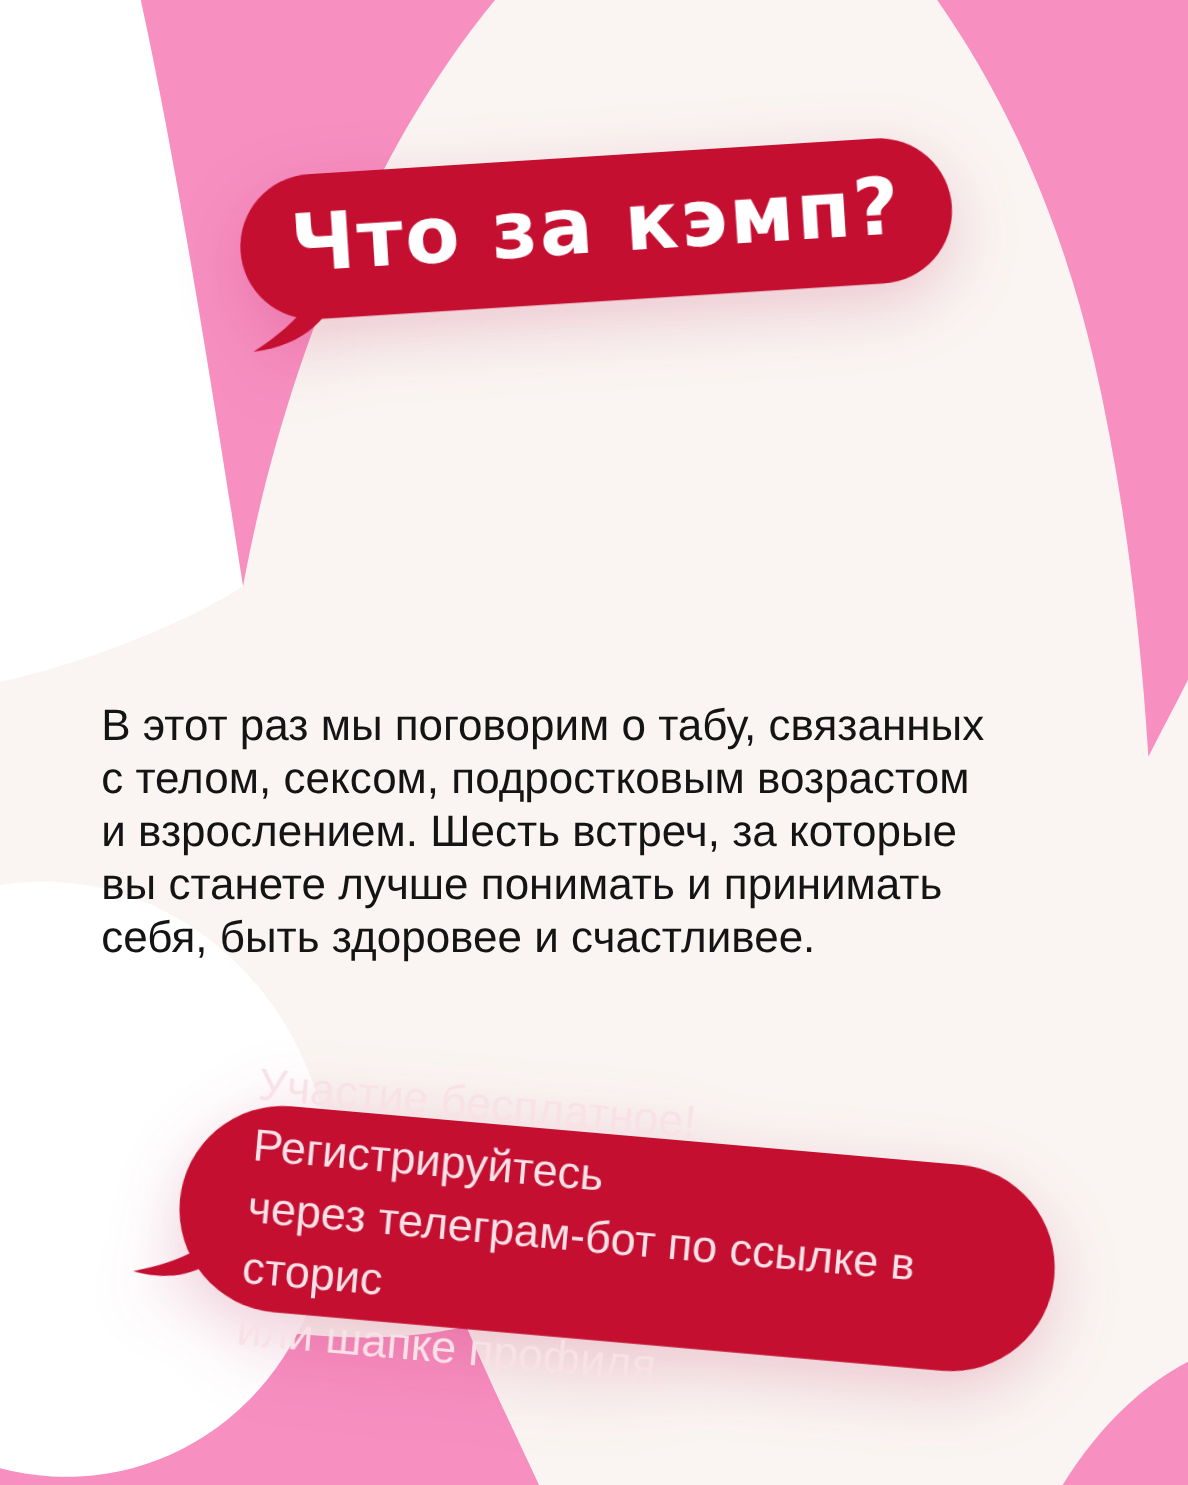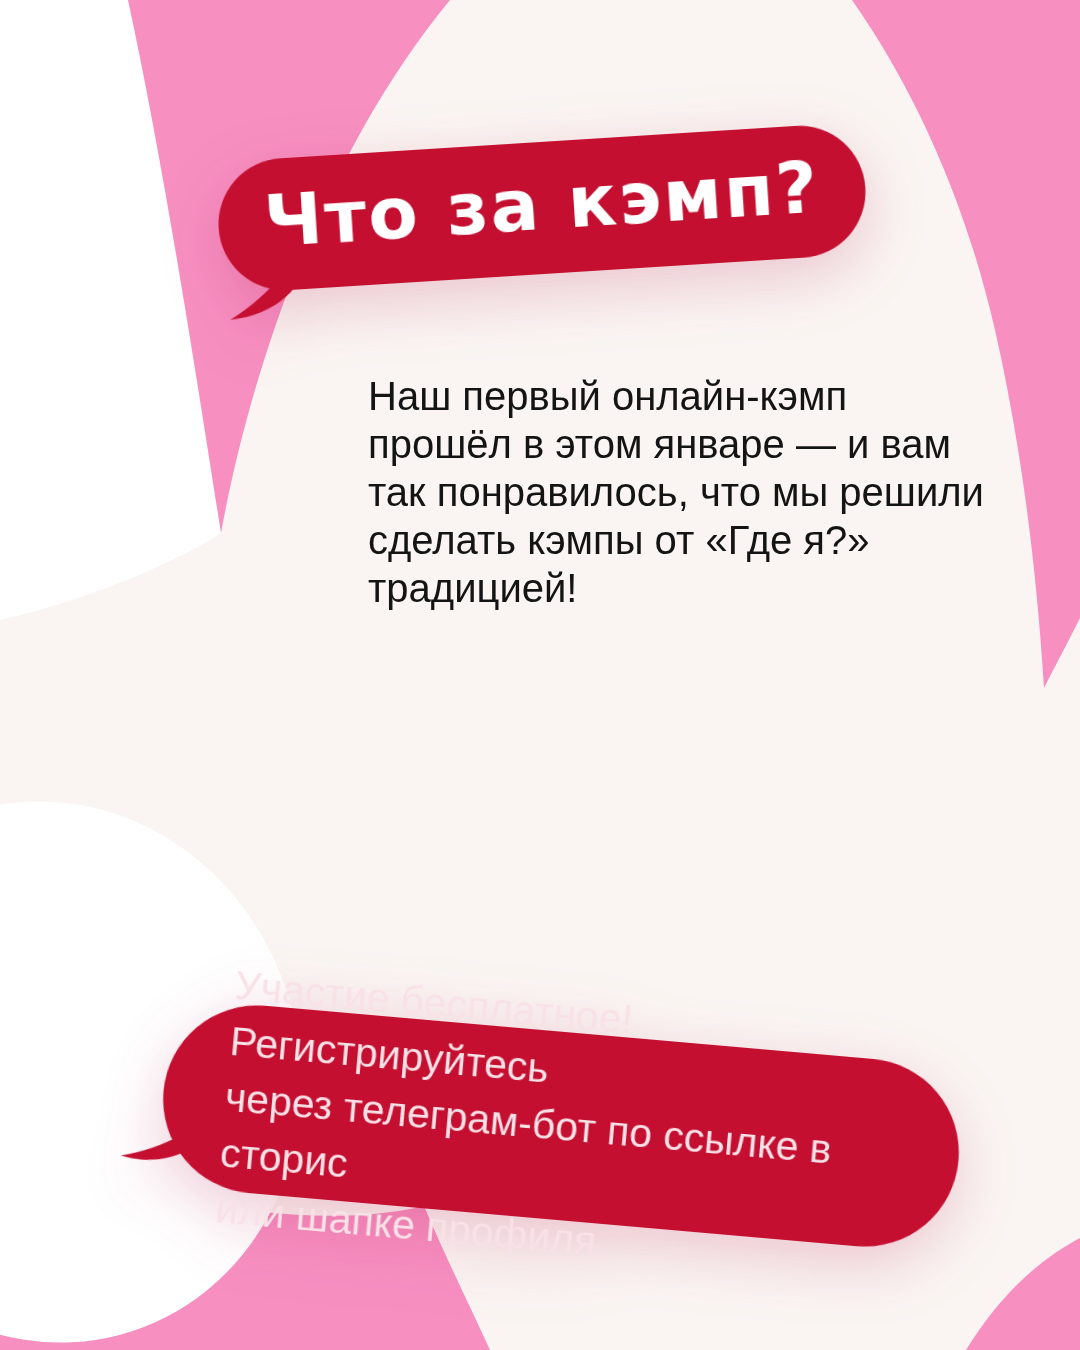--- a/index.html
+++ b/index.html
@@ -74,25 +74,25 @@
     <path class="fill-pink" d="M 1080,1238 C 1042,1258 1002,1292 966,1350 L 1080,1350 Z"></path>
   </svg>
 
   <div class="bubble bubble-top">
     <svg class="tail" viewBox="0 0 86 92" aria-hidden="true">
       <path class="fill-red" d="M 84,0 C 74,34 46,66 2,90 C 48,88 78,62 86,28 Z"></path>
     </svg>
     <div class="title-text">Что за кэмп?</div>
   </div>
 
-  <p class="para para-intro">Наш первый онлайн-кэмп
-прошёл в этом январе — и вам
-так понравилось, что мы решили
-сделать кэмпы от «Где я?»
-традицией!</p>
+  <p class="para para-details">В этот раз мы поговорим о табу, связанных
+с телом, сексом, подростковым возрастом
+и взрослением. Шесть встреч, за которые
+вы станете лучше понимать и принимать
+себя, быть здоровее и счастливее.</p>
 
   <div class="bubble bubble-bottom">
     <svg class="tail" viewBox="0 0 86 92" aria-hidden="true">
       <path class="fill-red" d="M 84,0 C 74,34 46,66 2,90 C 48,88 78,62 86,28 Z"></path>
     </svg>
     <div class="cta-text">Участие бесплатное! Регистрируйтесь
 через телеграм-бот по ссылке в сторис
 или шапке профиля.</div>
   </div>
 

